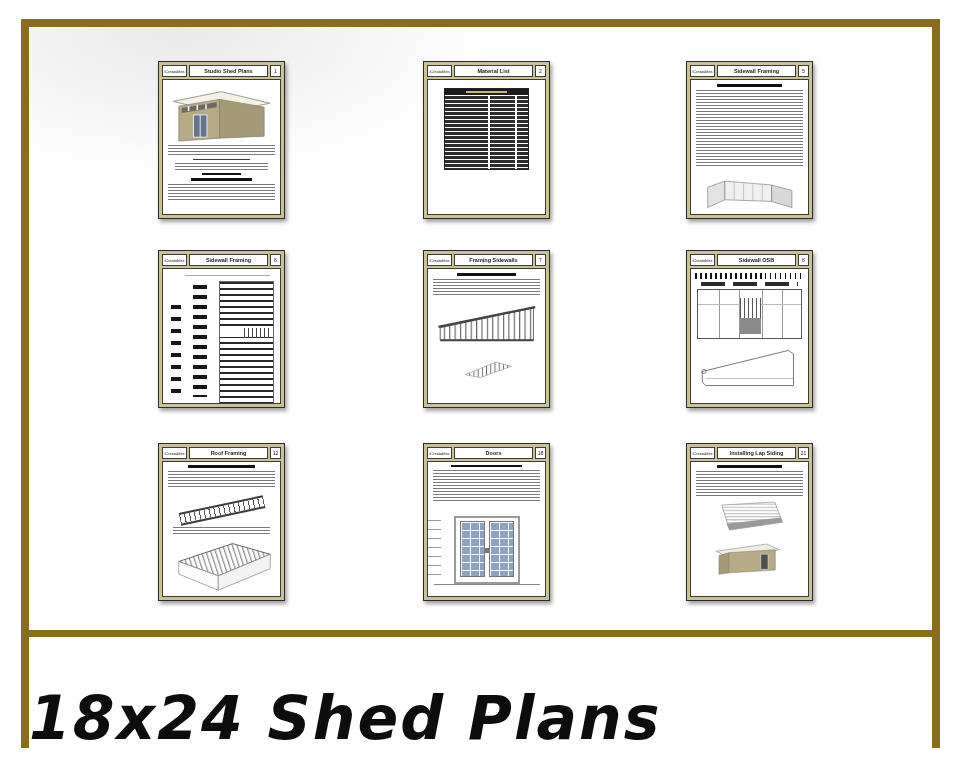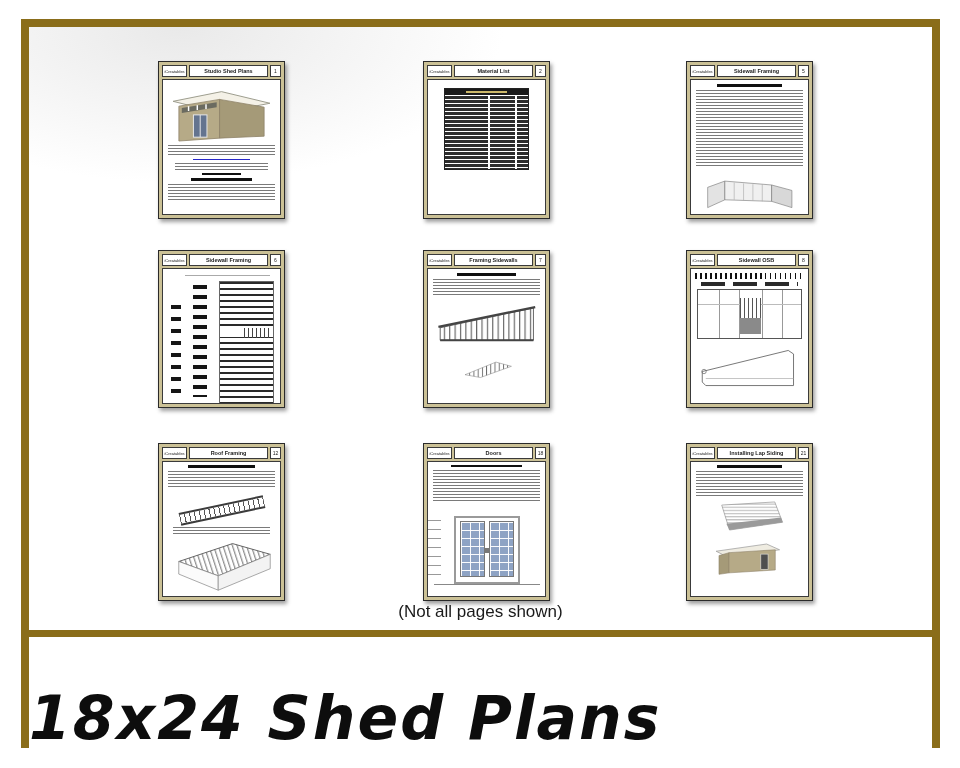--- a/index.html
+++ b/index.html
@@ -262,21 +262,20 @@
         </svg>
         <svg viewBox="0 0 120 52" style="margin:2px auto 0;width:74%;height:44px">
           <polygon points="14,18 84,8 102,16 30,26" fill="#efece1" stroke="#999" stroke-width="1"></polygon>
           <polygon points="18,24 32,20 32,48 18,50" fill="#a59a78" stroke="#8d8268" stroke-width="0.8"></polygon>
           <polygon points="32,20 96,16 96,44 32,48" fill="#b6aa87" stroke="#8d8268" stroke-width="0.8"></polygon>
           <rect x="76" y="22" width="10" height="21" fill="#4f4f4f" stroke="#e6e6e6" stroke-width="0.8"></rect>
         </svg>
       </div>
     </div>
 
-    <div class="note">(Not all pages shown)</div>
   </div>
 
   <div class="divider"></div>
 
   <div class="title-band">
     <div class="big-title">18x24 Shed Plans</div>
   </div>
 
 </div>
 

